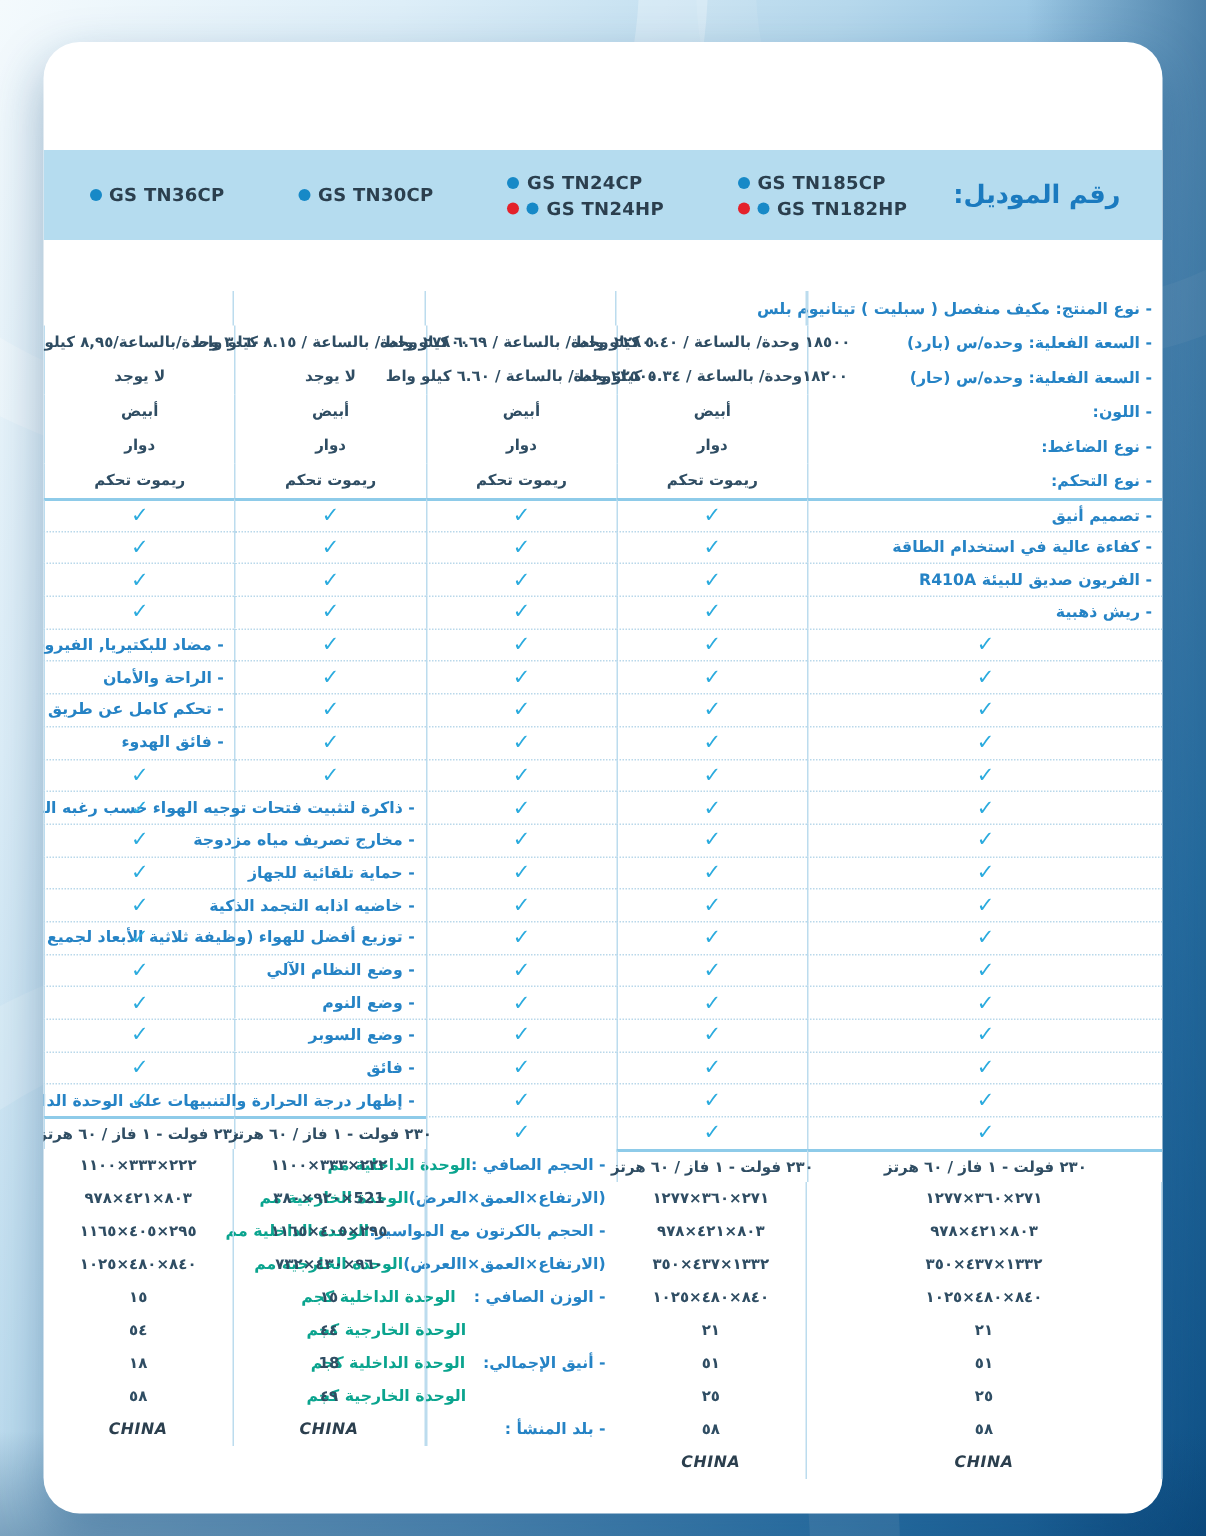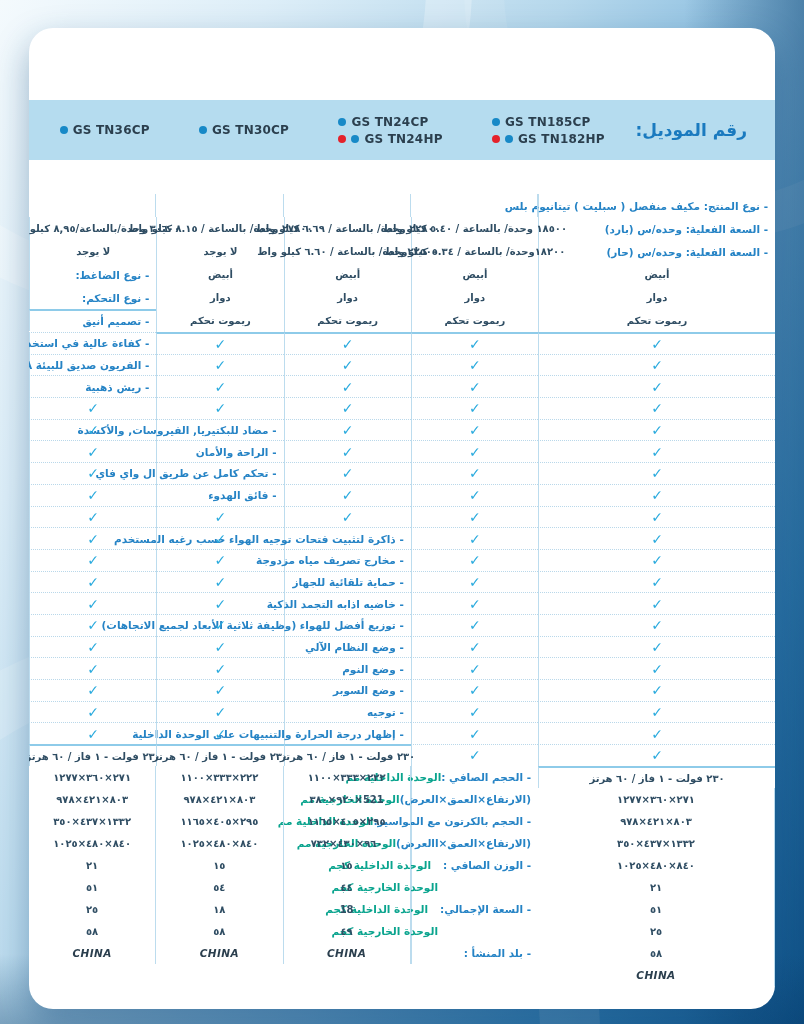--- a/index.html
+++ b/index.html
@@ -115,20 +115,21 @@
       <div class="c lbl h-spec">- السعة الفعلية: وحده/س (بارد)</div>
       <div class="c val h-spec" dir="auto">١٨٥٠٠ وحدة/ بالساعة / ٥.٤٠ كيلو واط</div>
       <div class="c val h-spec" dir="auto">٢٢٨٠٠ وحدة/ بالساعة / ٦.٦٩ كيلو واط</div>
       <div class="c val h-spec" dir="auto">٢٧٨٠٠ وحدة/ بالساعة / ٨.١٥ كيلو واط</div>
       <div class="c val h-spec" dir="auto">٣٠٦٠٠ وحدة/بالساعة/٨,٩٥ كيلو واط</div>
       <div class="c lbl h-spec">- السعة الفعلية: وحده/س (حار)</div>
       <div class="c val h-spec" dir="auto">١٨٢٠٠وحدة/ بالساعة / ٥.٣٤ كيلو واط</div>
       <div class="c val h-spec" dir="auto">٢٢٥٠٠وحدة/ بالساعة / ٦.٦٠ كيلو واط</div>
       <div class="c val h-spec" dir="auto">لا يوجد</div>
       <div class="c val h-spec" dir="auto">لا يوجد</div>
+      <div class="c lbl h-spec">- اللون:</div>
       <div class="c val h-spec" dir="auto">أبيض</div>
       <div class="c val h-spec" dir="auto">أبيض</div>
       <div class="c val h-spec" dir="auto">أبيض</div>
       <div class="c val h-spec" dir="auto">أبيض</div>
       <div class="c lbl h-spec">- نوع الضاغط:</div>
       <div class="c val h-spec" dir="auto">دوار</div>
       <div class="c val h-spec" dir="auto">دوار</div>
       <div class="c val h-spec" dir="auto">دوار</div>
       <div class="c val h-spec" dir="auto">دوار</div>
       <div class="c lbl h-spec">- نوع التحكم:</div>
@@ -361,21 +362,21 @@
       </div>
       <div class="c chk h-feat dot-top">
         <span class="check">✓</span>
       </div>
       <div class="c chk h-feat dot-top">
         <span class="check">✓</span>
       </div>
       <div class="c chk h-feat dot-top">
         <span class="check">✓</span>
       </div>
-      <div class="c lbl h-feat dot-top">- توجيه</div>
+      <div class="c lbl h-feat dot-top">- فائق</div>
       <div class="c chk h-feat dot-top">
         <span class="check">✓</span>
       </div>
       <div class="c chk h-feat dot-top">
         <span class="check">✓</span>
       </div>
       <div class="c chk h-feat dot-top">
         <span class="check">✓</span>
       </div>
       <div class="c chk h-feat dot-top">
@@ -439,21 +440,21 @@
       <div class="c val h-det" dir="auto">٢١</div>
       <div class="c val h-det" dir="auto">٢١</div>
       <div class="c dlbl h-det indent">
         <span class="dgreen">الوحدة الخارجية كجم</span>
       </div>
       <div class="c val h-det" dir="auto">٤٤</div>
       <div class="c val h-det" dir="auto">٥٤</div>
       <div class="c val h-det" dir="auto">٥١</div>
       <div class="c val h-det" dir="auto">٥١</div>
       <div class="c dlbl h-det inline">
-        <span class="dblue">- السعة الإجمالي:</span>
+        <span class="dblue">- أنيق الإجمالي:</span>
         <span class="dgreen">الوحدة الداخلية كجم</span>
       </div>
       <div class="c val h-det" dir="auto">18</div>
       <div class="c val h-det" dir="auto">١٨</div>
       <div class="c val h-det" dir="auto">٢٥</div>
       <div class="c val h-det" dir="auto">٢٥</div>
       <div class="c dlbl h-det indent">
         <span class="dgreen">الوحدة الخارجية كجم</span>
       </div>
       <div class="c val h-det" dir="auto">٤٩</div>

